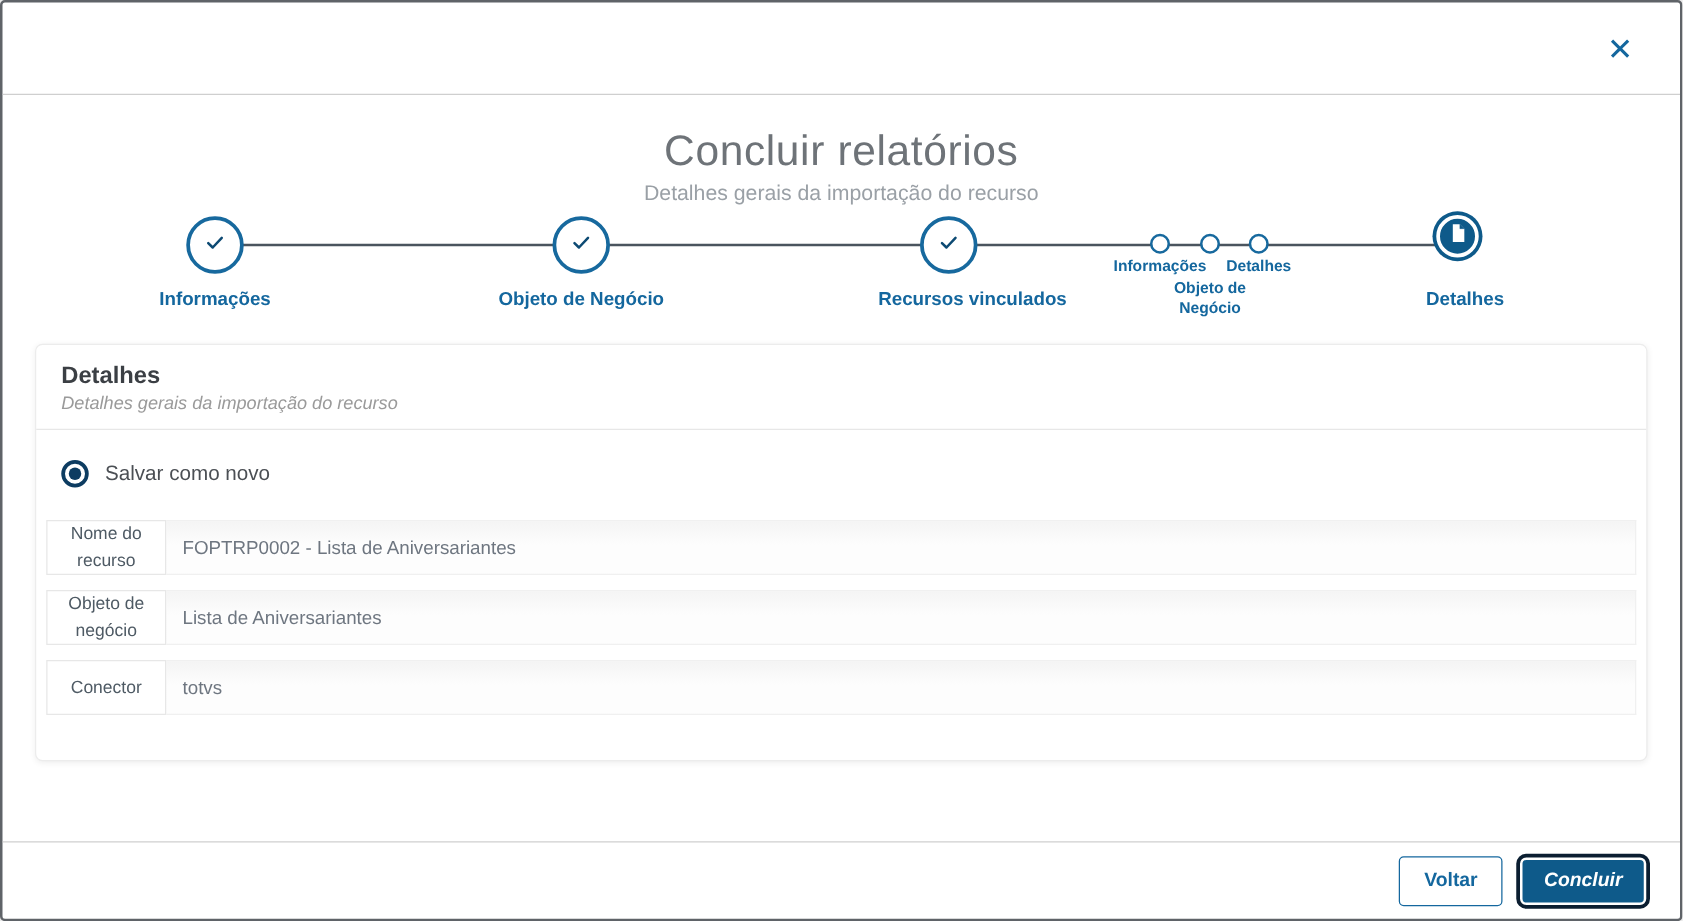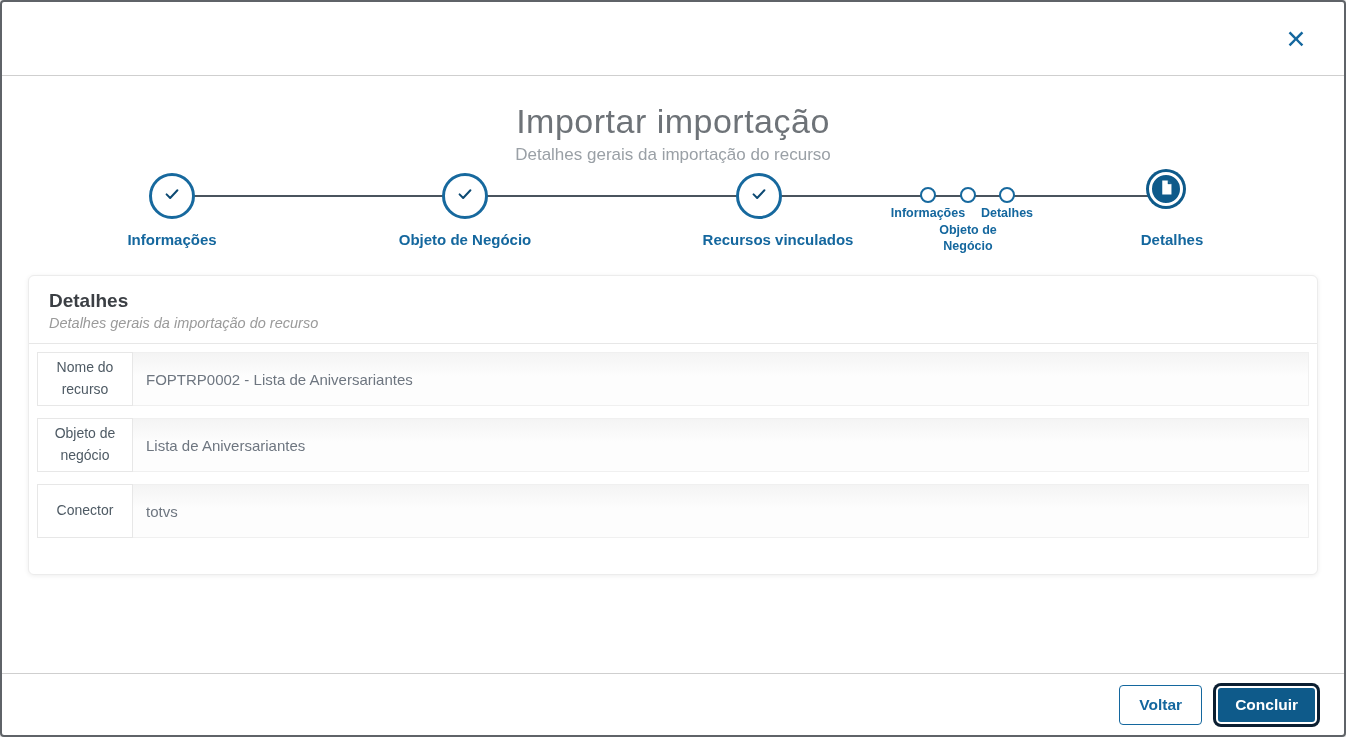--- a/index.html
+++ b/index.html
@@ -55,21 +55,21 @@
   .panel-title { font-size:19px; font-weight:700; color:#3b3f44; }
   .panel-subtitle { margin-top:3px; font-size:14.5px; font-style:italic; color:#9a9a9a; }
   .radio-row { display:flex; align-items:center; gap:13px; padding:24px 20px 18px; }
   .radio-outer {
     width:22px; height:22px; border-radius:50%; border:3px solid #0d3c61; background:#fff;
     display:flex; align-items:center; justify-content:center; cursor:pointer; flex:0 0 auto;
   }
   .radio-dot { width:10px; height:10px; border-radius:50%; background:#0d3c61; }
   .radio-label { font-size:16.5px; color:#4b4f54; }
   .fields { padding:8px 8px 20px; }
-  .field-row { display:flex; height:54px; margin-bottom:12px; }
+  .field-row { display:flex; height:44px; margin-bottom:12px; }
   .field-row:last-child { margin-bottom:16px; }
   .field-label {
     width:96px; flex:0 0 auto; background:#fff; border:1px solid #e7e7e7;
     display:flex; align-items:center; justify-content:center; text-align:center;
     font-size:14px; color:#4e5a64; line-height:1.55; padding:0 6px; position:relative; z-index:1;
   }
   .field-value {
     flex:1; border:1px solid #f0f0f0; border-left:none;
     background:linear-gradient(180deg,#f4f4f4 0,#fdfdfd 45%);
     padding:0 0 0 13px; font-size:15px; color:#6e7680;
@@ -81,33 +81,33 @@
     display:flex; align-items:center; justify-content:flex-end; gap:14px; padding-right:24px;
   }
   .btn-back {
     height:40px; padding:0 19px; background:#fff; border:1px solid #14679e; border-radius:4px;
     color:#14679e; font-size:15.5px; font-weight:600; cursor:pointer;
     font-family:"Liberation Sans","DejaVu Sans",sans-serif;
   }
   .btn-finish {
     height:38px; padding:0 17px; background:#0e5a8a; border:2px solid #fff; border-radius:5px;
     box-shadow:0 0 0 3px #0b1e31; color:#fff; font-size:15.5px; font-weight:700; cursor:pointer;
-    margin-right:3px; font-family:"Liberation Sans","DejaVu Sans",sans-serif;
+    margin-right:3px; font-family:"Liberation Sans","DejaVu Sans",sans-serif;font-style:italic;
   }
 </style>
 </head>
 <body>
 
 <div class="modal">
 
   <div class="modal-header">
     <button class="close-btn">✕</button>
   </div>
 
-  <div class="wizard-title">Importar importação</div>
+  <div class="wizard-title">Concluir relatórios</div>
   <div class="wizard-subtitle">Detalhes gerais da importação do recurso</div>
 
   <div class="stepper">
     <div class="step-line"></div>
 
     <div class="step-big" style="left:147px;">
       <span>
         <svg width="20" height="20" viewBox="0 0 24 24">
             <path d="M5.5 12.5l4.3 4.3L18.5 7.5" fill="none" stroke="#0d4a73" stroke-width="2.4" stroke-linecap="round" stroke-linejoin="round"></path>
           </svg>
@@ -152,20 +152,26 @@
     </div>
     <div class="step-label" style="left:1170px;">Detalhes</div>
   </div>
 
   <div class="panel">
     <div class="panel-header">
       <div class="panel-title">Detalhes</div>
       <div class="panel-subtitle">Detalhes gerais da importação do recurso</div>
     </div>
 
+    <div class="radio-row">
+      <span class="radio-outer">
+        <span class="radio-dot"></span>
+      </span>
+      <span class="radio-label">Salvar como novo</span>
+    </div>
 
     <div class="fields">
       <div class="field-row">
         <div class="field-label">Nome do recurso</div>
         <input class="field-value" readonly="" value="FOPTRP0002 - Lista de Aniversariantes" style="">
       </div>
       <div class="field-row">
         <div class="field-label">Objeto de negócio</div>
         <input class="field-value" readonly="" value="Lista de Aniversariantes" style="">
       </div>

